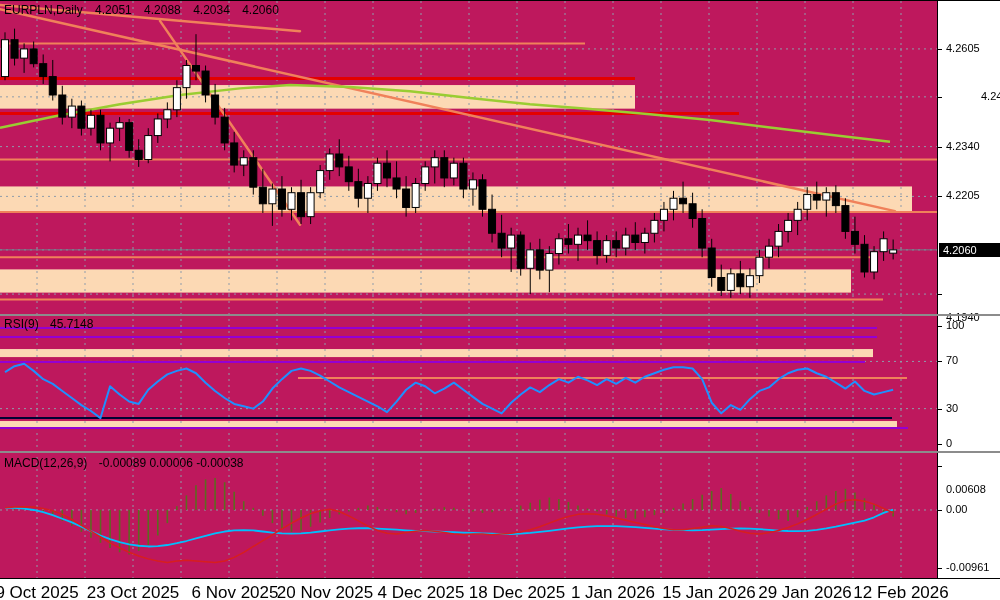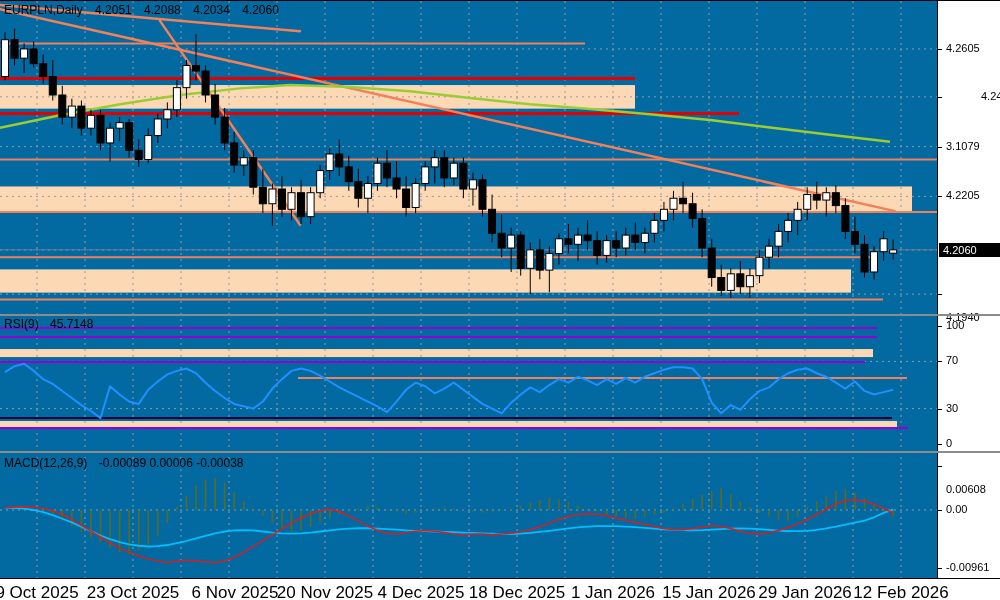--- a/index.html
+++ b/index.html
@@ -1,16 +1,16 @@
 <!DOCTYPE html>
 <html><head>
 <meta charset="utf-8">
 <style>
   html,body{margin:0;padding:0;background:#e8e8e8;}
-  #app{position:relative;width:1000px;height:600px;background:#0369a1;overflow:hidden;
+  #app{position:relative;width:1000px;height:600px;background:#be185d;overflow:hidden;
        font-family:"Liberation Sans",sans-serif;border-top:1px solid #000;}
   #plot{position:absolute;left:0;top:0;}
   .titlebar{position:absolute;left:4px;top:2px;font-size:12px;color:#000;white-space:nowrap;z-index:5;}
   .titlebar span{margin-right:9px;}
   .indlabel{position:absolute;left:4px;font-size:12px;color:#000;white-space:nowrap;z-index:5;}
   .indlabel span{margin-right:8px;}
   #price-axis{position:absolute;left:937px;top:0;width:63px;height:577px;background:#fff;
               border-left:1px solid #000;z-index:4;}
   .axlabel{position:absolute;left:8px;font-size:11px;color:#000;white-space:nowrap;}
   .tick{position:absolute;left:0;width:4px;height:1px;background:#000;}
@@ -383,21 +383,21 @@
   </div>
 
   <div id="price-axis">
     <div id="price-box" style="top: 242px;">
       <span>4.2060</span>
     </div>
   <div class="axlabel" style="top: 41px;">4.2605</div>
       <div class="tick" style="top: 48px;"></div>
       <div class="axlabel" style="top: 89px; margin-left: 35px;">4.2475</div>
       <div class="tick" style="top: 96px;"></div>
-      <div class="axlabel" style="top: 139px;">3.1079</div>
+      <div class="axlabel" style="top: 139px;">4.2340</div>
       <div class="tick" style="top: 146px;"></div>
       <div class="axlabel" style="top: 188px;">4.2205</div>
       <div class="tick" style="top: 195px;"></div>
       <div class="axlabel" style="top: 286px; margin-top: 24px;">4.1940</div>
       <div class="tick" style="top: 293px;"></div>
       <div class="axlabel" style="top: 318px;">100</div>
       <div class="tick" style="top: 325px;"></div>
       <div class="axlabel" style="top: 353px;">70</div>
       <div class="tick" style="top: 360px;"></div>
       <div class="axlabel" style="top: 401px;">30</div>

